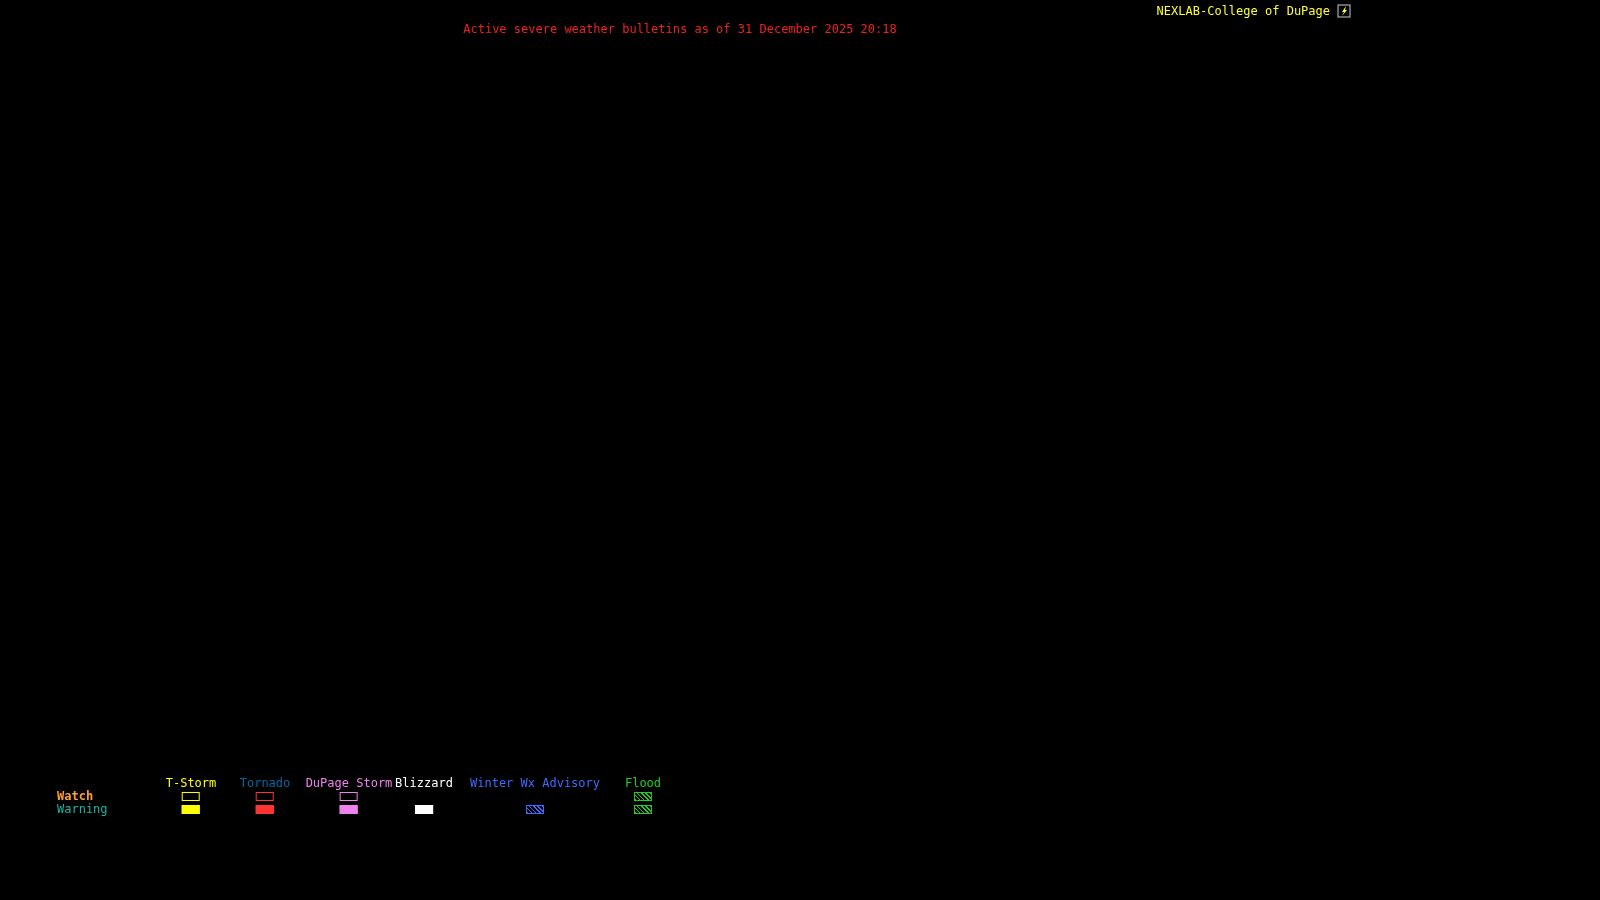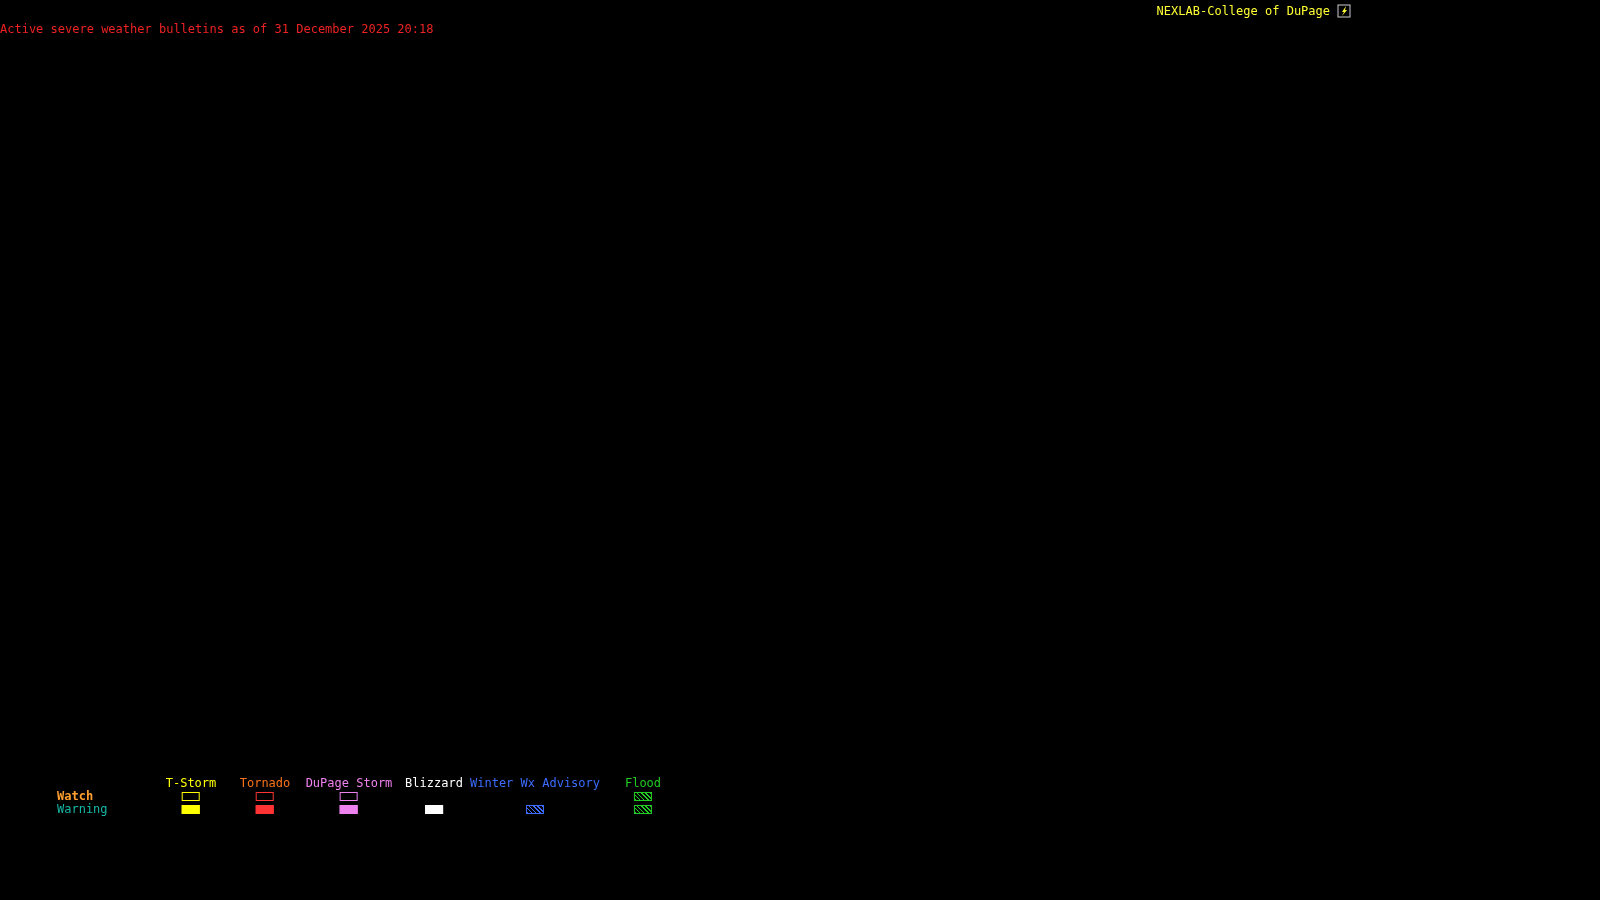--- a/index.html
+++ b/index.html
@@ -30,20 +30,21 @@
     top: 4px;
     right: 9px;
     width: 14px;
     height: 14px;
   }
   .bulletin-title {
     position: absolute;
     top: 22px;
     left: 0;
     width: 100%;
+    text-align: center;
     font-size: 12px;
     white-space: nowrap;
   }
   .map-area {
     position: absolute;
     top: 40px;
     left: 0;
     width: 1600px;
     height: 720px;
     background: #000000;
@@ -119,38 +120,38 @@
   <div class="legend-col" style="left: 151px;">
         <div class="legend-label" style="color: rgb(255, 255, 0);">T-Storm</div>
         <div class="swatch-slot">
           <span class="swatch outline" style="border-color: rgb(255, 255, 0);"></span>
         </div>
         <div class="swatch-slot">
           <span class="swatch filled" style="border-color: rgb(255, 255, 0); background: rgb(255, 255, 0);"></span>
         </div>
       </div>
       <div class="legend-col" style="left: 225px;">
-        <div class="legend-label" style="color: #f97316;">Tornado</div>
+        <div class="legend-label" style="color: #0369a1;">Tornado</div>
         <div class="swatch-slot">
           <span class="swatch outline" style="border-color: rgb(255, 51, 51);"></span>
         </div>
         <div class="swatch-slot">
           <span class="swatch filled" style="border-color: rgb(255, 51, 51); background: rgb(255, 51, 51);"></span>
         </div>
       </div>
       <div class="legend-col" style="left: 309px;">
         <div class="legend-label" style="color: rgb(238, 130, 238);">DuPage Storm</div>
         <div class="swatch-slot">
           <span class="swatch outline" style="border-color: rgb(238, 130, 238);"></span>
         </div>
         <div class="swatch-slot">
           <span class="swatch filled" style="border-color: rgb(238, 130, 238); background: rgb(238, 130, 238);"></span>
         </div>
       </div>
-      <div class="legend-col" style="left: 394px;">
+      <div class="legend-col" style="left: 384px;">
         <div class="legend-label" style="color: rgb(255, 255, 255);">Blizzard</div>
         <div class="swatch-slot"></div>
         <div class="swatch-slot">
           <span class="swatch filled" style="border-color: rgb(255, 255, 255); background: rgb(255, 255, 255);"></span>
         </div>
       </div>
       <div class="legend-col" style="left: 495px;">
         <div class="legend-label" style="color: rgb(60, 108, 255);">Winter Wx Advisory</div>
         <div class="swatch-slot"></div>
         <div class="swatch-slot">

